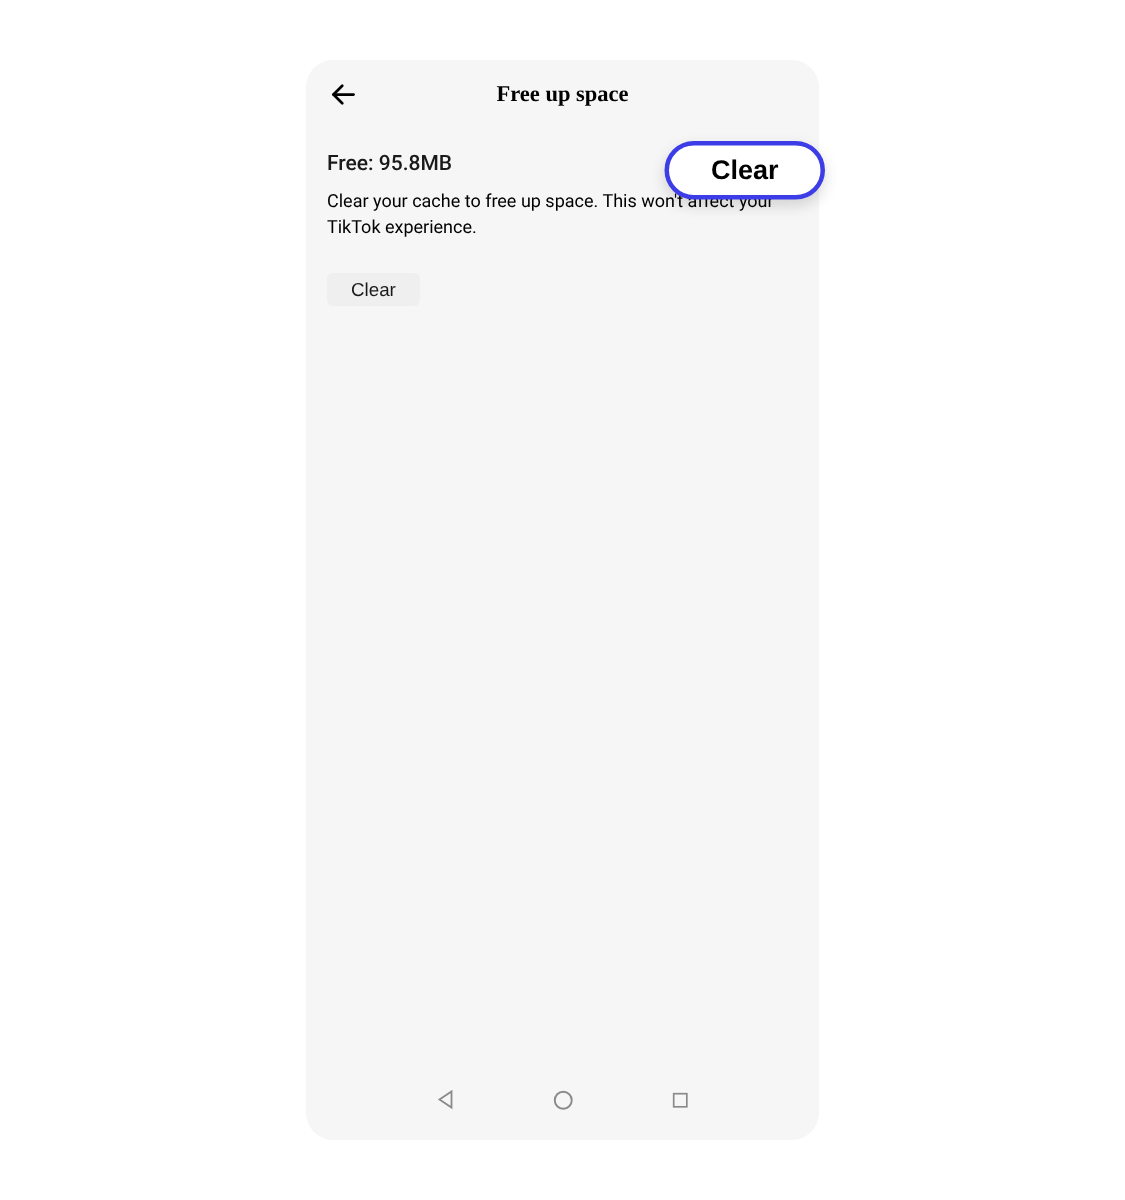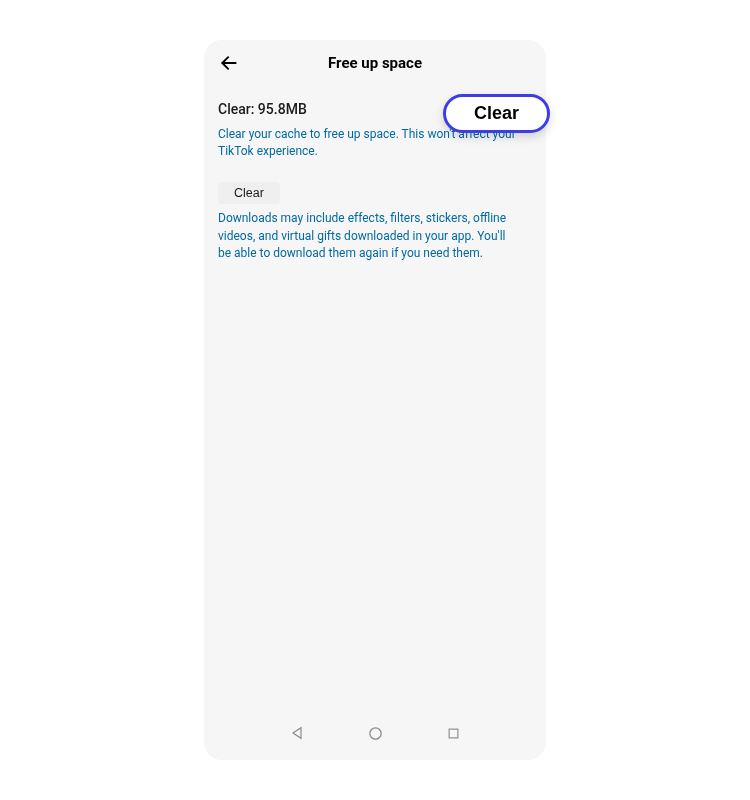--- a/index.html
+++ b/index.html
@@ -43,20 +43,21 @@
       height: 22px;
       display: flex;
       align-items: center;
       justify-content: center;
       cursor: pointer;
     }
     .header-title {
       font-size: 15px;
       font-weight: 700;
       color: #000;
+      font-family: Liberation Serif, serif;
     }
     .content {
       padding: 14px 14px 0 14px;
       flex: 1;
     }
     .section {
       margin-bottom: 22px;
       position: relative;
     }
     .section-row {
@@ -65,21 +66,21 @@
       justify-content: space-between;
     }
     .section-title {
       font-size: 14px;
       font-weight: 500;
       color: #1a1a1a;
       line-height: 1.4;
     }
     .section-desc {
       font-size: 12px;
-      color: #0369a1;
+      color: #000000;
       line-height: 1.45;
       margin-top: 6px;
       max-width: 300px;
     }
     .clear-btn {
       background: #efefef;
       border: none;
       border-radius: 4px;
       font-size: 12.5px;
       font-weight: 500;
@@ -136,31 +137,30 @@
         <polyline points="11 5 4 12 11 19"></polyline>
       </svg>
     </div>
     <div class="header-title">Free up space</div>
   </div>
 
   <div class="content">
 
     <div class="section">
       <div class="section-row">
-        <div class="section-title">Clear: 95.8MB</div>
+        <div class="section-title">Free: 95.8MB</div>
       </div>
       <button class="clear-btn-highlighted">Clear</button>
       <div class="section-desc">Clear your cache to free up space. This won't affect your TikTok experience.</div>
     </div>
 
     <div class="section">
       <div class="section-row">
         <button class="clear-btn">Clear</button>
       </div>
-      <div class="section-desc">Downloads may include effects, filters, stickers, offline videos, and virtual gifts downloaded in your app. You'll be able to download them again if you need them.</div>
     </div>
 
   </div>
 
   <div class="nav-bar">
     <div class="nav-icon">
       <svg width="16" height="16" viewBox="0 0 24 24" stroke-width="1.8">
         <polygon points="18,4 18,20 6,12"></polygon>
       </svg>
     </div>

